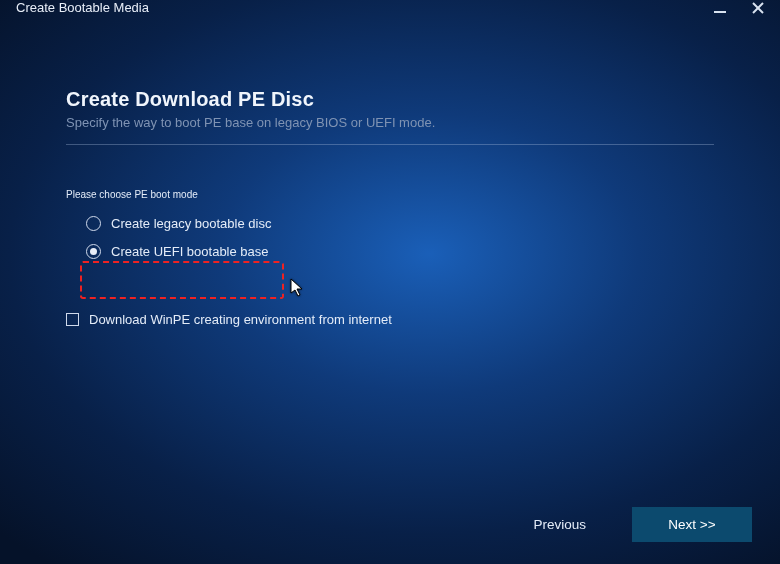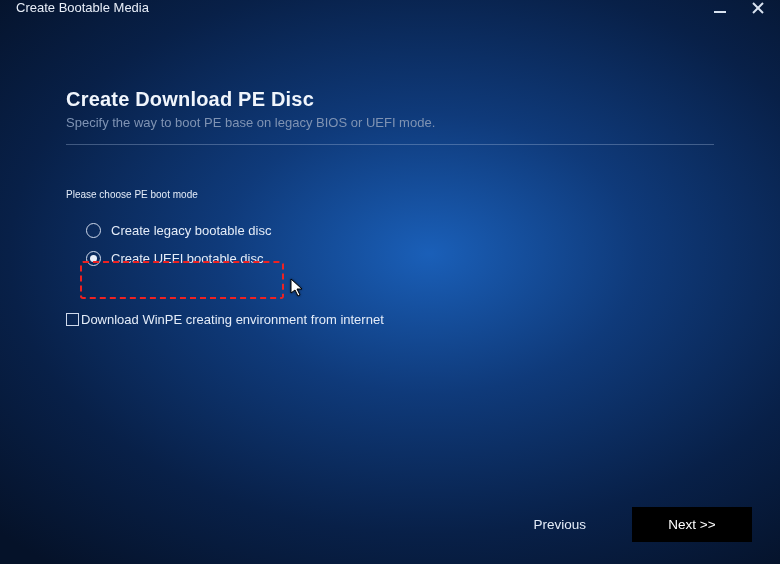--- a/index.html
+++ b/index.html
@@ -19,42 +19,42 @@
   .win-controls svg { stroke: #d8e2f0; stroke-width: 2; fill:none; }
 
   .content { padding: 52px 66px 0 66px; }
   .heading { font-size: 20px; font-weight: 600; color: #f0f5fc; letter-spacing: .2px; }
   .subheading { font-size: 13px; color: #7f93b3; margin-top: 4px; }
   .rule { border: none; border-top: 1px solid rgba(170,190,220,.35); margin-top: 14px; }
 
   .section-label { font-size: 10px; color: #e4ecf8; margin-top: 44px; }
 
   .radio-group { margin-top: 16px; padding-left: 20px; }
-  .radio-row { display:flex; align-items:center; gap:10px; font-size:13px; color:#e4ecf8; height:28px; cursor:pointer; position:relative; }
+  .radio-row { display:flex; gap:10px; font-size:13px; color:#e4ecf8; height:28px; cursor:pointer; position:relative; }
   .radio { width:15px; height:15px; border:1.5px solid #cfd9eb; border-radius:50%; display:flex; align-items:center; justify-content:center; flex-shrink:0; }
   .radio.checked::after { content:""; width:7px; height:7px; background:#e8eef8; border-radius:50%; }
 
   .highlight-box {
     position:absolute; left:80px; top:261px; width:204px; height:38px;
     border:2px dashed #e22; border-radius:3px; pointer-events:none;
   }
   .cursor {
     position:absolute; left:290px; top:278px; width:18px; height:22px; pointer-events:none;
   }
   .cursor svg { filter: drop-shadow(0 0 1px rgba(0,0,0,.6)); }
 
-  .checkbox-row { display:flex; align-items:center; gap:2px; font-size:13px; color:#e4ecf8; margin-top:40px; cursor:pointer; }
+  .checkbox-row { display:flex; align-items:center; gap:10px; font-size:13px; color:#e4ecf8; margin-top:40px; cursor:pointer; }
   .checkbox { width:13px; height:13px; border:1.5px solid #cfd9eb; flex-shrink:0; }
 
   .footer {
     position:absolute; bottom:22px; right:28px; display:flex; align-items:center; gap:36px;
   }
   .btn-prev { font-size:13.5px; color:#e4ecf8; cursor:pointer; padding:8px 10px; }
   .btn-next {
-    background:#000000; color:#fff; font-size:13.5px; padding:10px 28px;
+    background:#0c4a6e; color:#fff; font-size:13.5px; padding:10px 28px;
     border:none; cursor:pointer; min-width:120px; text-align:center;
   }
 </style>
 </head>
 <body>
 
 <div class="titlebar">
   <div class="title">Create Bootable Media</div>
   <div class="win-controls">
     <div class="ctl">
@@ -78,21 +78,21 @@
 
   <div class="section-label">Please choose PE boot mode</div>
 
   <div class="radio-group">
     <div class="radio-row">
       <span class="radio"></span>
       <span>Create legacy bootable disc</span>
     </div>
     <div class="radio-row">
       <span class="radio checked"></span>
-      <span>Create UEFI bootable disc</span>
+      <span>Create UEFI bootable base</span>
     </div>
   </div>
 
   <div class="checkbox-row">
     <span class="checkbox"></span>
     <span>Download WinPE creating environment from internet</span>
   </div>
 </div>
 
 <div class="highlight-box"></div>

